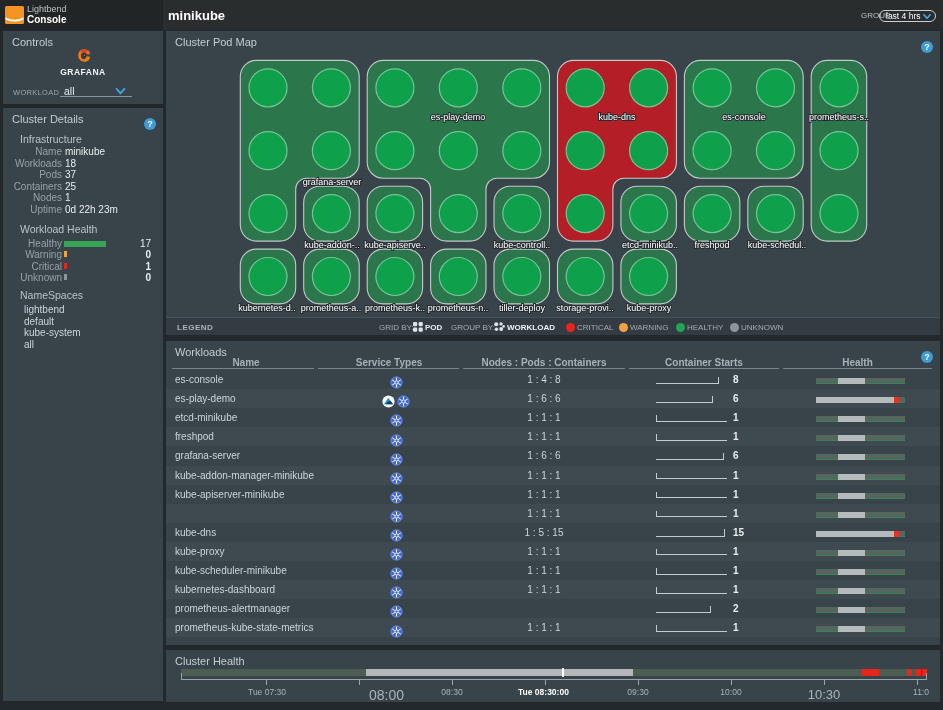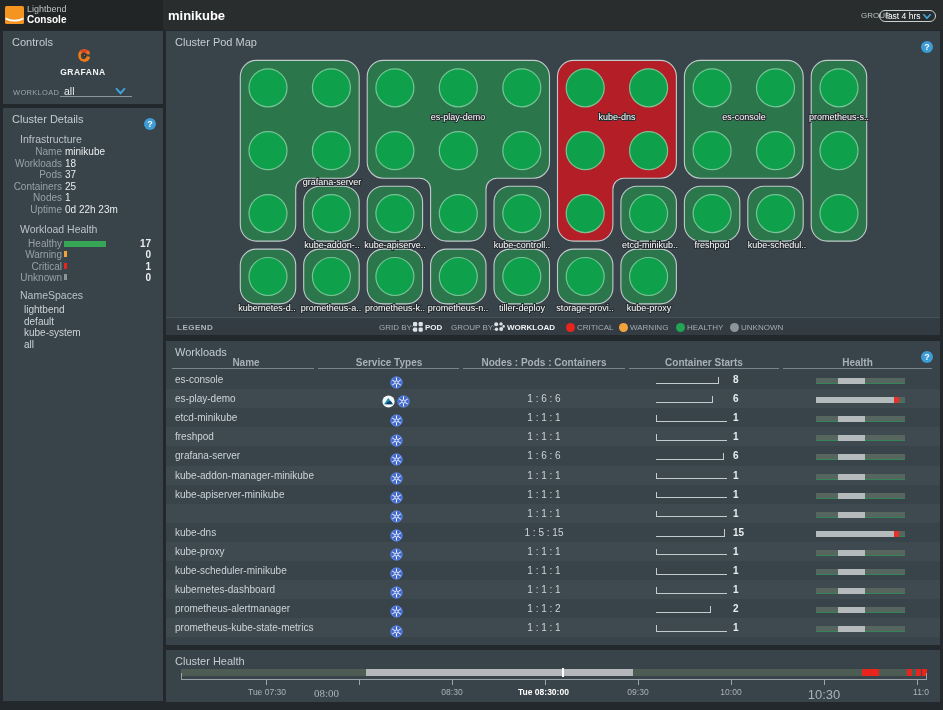--- a/index.html
+++ b/index.html
@@ -68,21 +68,21 @@
         <span style="position:absolute;left:62px;color:#e8edef">1</span>
       </div>
       <div style="position:relative;height:11.6px;line-height:11.6px;font-size:10px">
         <span style="position:absolute;right:101px;color:#97a1a7">Uptime</span>
         <span style="position:absolute;left:62px;color:#e8edef">0d 22h 23m</span>
       </div>
     </div>
   <div style="position:absolute;left:17px;top:115px;font-size:10.5px;color:#b9c3c8">Workload Health</div>
   <div style="position:absolute;right:101px;top:129.5px;font-size:10px;color:#97a1a7">Healthy</div>
   <div style="position:absolute;left:61px;top:133px;width:42px;height:6px;background:#37a556"></div>
-  <div style="position:absolute;right:12px;top:129.5px;font-size:10px;color:#e8edef;font-weight:bold">17</div>
+  <div style="position:absolute;right:12px;top:129.5px;font-size:10px;color:#e8edef;font-weight:normal">17</div>
   <div style="position:absolute;right:101px;top:141px;font-size:10px;color:#97a1a7">Warning</div>
   <div style="position:absolute;left:61px;top:143px;width:2.5px;height:6px;background:#f2a33c"></div>
   <div style="position:absolute;right:12px;top:141px;font-size:10px;color:#e8edef;font-weight:bold">0</div>
   <div style="position:absolute;right:101px;top:152.5px;font-size:10px;color:#97a1a7">Critical</div>
   <div style="position:absolute;left:61px;top:154.5px;width:2.5px;height:6px;background:#e8251d"></div>
   <div style="position:absolute;right:12px;top:152.5px;font-size:10px;color:#e8edef;font-weight:bold">1</div>
   <div style="position:absolute;right:101px;top:164px;font-size:10px;color:#97a1a7">Unknown</div>
   <div style="position:absolute;left:61px;top:166px;width:2.5px;height:6px;background:#8d9599"></div>
   <div style="position:absolute;right:12px;top:164px;font-size:10px;color:#e8edef;font-weight:bold">0</div>
   <div style="position:absolute;left:17px;top:181px;font-size:10.5px;color:#b9c3c8">NameSpaces</div>
@@ -222,20 +222,21 @@
             <circle cx="6.5" cy="6.5" r="6.1" fill="#4068cf"></circle>
             <circle cx="6.5" cy="6.5" r="5.6" fill="none" stroke="#6e96e8" stroke-width="0.7"></circle>
             <g stroke="#ffffff" stroke-width="1" stroke-linecap="round">
               <line x1="6.5" y1="2" x2="6.5" y2="11"></line>
               <line x1="2.6" y1="4.25" x2="10.4" y2="8.75"></line>
               <line x1="10.4" y1="4.25" x2="2.6" y2="8.75"></line>
             </g>
             <circle cx="6.5" cy="6.5" r="2.1" fill="#4068cf"></circle>
             <circle cx="6.5" cy="6.5" r="1.6" fill="none" stroke="#ffffff" stroke-width="0.9"></circle>
           </svg></div>
+        <div style="position:absolute;left:297px;top:0;width:162px;text-align:center;line-height:19.1px;font-size:10px;color:#ccd4d8">1 : 4 : 8</div>
         <div style="position:absolute;left:490px;top:13px;width:62px;height:1px;background:#c3cbcf"></div>
         <div style="position:absolute;left:552px;top:6.5px;width:1px;height:7.5px;background:#c3cbcf"></div>
         <div style="position:absolute;left:567px;top:0;width:30px;line-height:19.1px;font-size:10px;color:#e8edef;font-weight:bold">8</div>
         <div style="position:absolute;left:650px;top:8px;width:89px;height:6px;background:#57655f;border-bottom:1px solid #36835a">
           <div style="position:absolute;left:22px;top:0;width:27px;height:6px;background:#b5babc"></div>
         </div>
       </div>
 <div style="position:absolute;left:0;top:389.1px;width:774px;height:19.1px;background:rgba(255,255,255,0.035);">
         <div style="position:absolute;left:9px;top:0;line-height:19.1px;font-size:10px;color:#ccd4d8">es-play-demo</div>
         <div style="position:absolute;left:164px;width:132px;text-align:center;top:3px"><svg width="13" height="13" viewBox="0 0 13 13" style="vertical-align:middle;margin-right:2px">
@@ -470,21 +471,20 @@
             <circle cx="6.5" cy="6.5" r="6.1" fill="#4068cf"></circle>
             <circle cx="6.5" cy="6.5" r="5.6" fill="none" stroke="#6e96e8" stroke-width="0.7"></circle>
             <g stroke="#ffffff" stroke-width="1" stroke-linecap="round">
               <line x1="6.5" y1="2" x2="6.5" y2="11"></line>
               <line x1="2.6" y1="4.25" x2="10.4" y2="8.75"></line>
               <line x1="10.4" y1="4.25" x2="2.6" y2="8.75"></line>
             </g>
             <circle cx="6.5" cy="6.5" r="2.1" fill="#4068cf"></circle>
             <circle cx="6.5" cy="6.5" r="1.6" fill="none" stroke="#ffffff" stroke-width="0.9"></circle>
           </svg></div>
-        <div style="position:absolute;left:297px;top:0;width:162px;text-align:center;line-height:19.1px;font-size:10px;color:#ccd4d8">1 : 1 : 2</div>
         <div style="position:absolute;left:490px;top:13px;width:54px;height:1px;background:#c3cbcf"></div>
         <div style="position:absolute;left:544px;top:6.5px;width:1px;height:7.5px;background:#c3cbcf"></div>
         <div style="position:absolute;left:567px;top:0;width:30px;line-height:19.1px;font-size:10px;color:#e8edef;font-weight:bold">2</div>
         <div style="position:absolute;left:650px;top:8px;width:89px;height:6px;background:#57655f;border-bottom:1px solid #36835a">
           <div style="position:absolute;left:22px;top:0;width:27px;height:6px;background:#b5babc"></div>
         </div>
       </div>
 <div style="position:absolute;left:0;top:618.3px;width:774px;height:19.1px;background:rgba(255,255,255,0.035);">
         <div style="position:absolute;left:9px;top:0;line-height:19.1px;font-size:10px;color:#ccd4d8">prometheus-kube-state-metrics</div>
         <div style="position:absolute;left:164px;width:132px;text-align:center;top:3px"><svg width="13" height="13" viewBox="0 0 13 13" style="vertical-align:middle">
@@ -528,21 +528,21 @@
   <div style="position:absolute;left:0;top:31.5px;width:774px;height:14px">
     <div style="position:absolute;left:100px;top:-3px;width:1px;height:6px;background:#99a3a8"></div>
       <div style="position:absolute;left:193px;top:-3px;width:1px;height:6px;background:#99a3a8"></div>
       <div style="position:absolute;left:286px;top:-3px;width:1px;height:6px;background:#99a3a8"></div>
       <div style="position:absolute;left:379px;top:-3px;width:1px;height:6px;background:#99a3a8"></div>
       <div style="position:absolute;left:472px;top:-3px;width:1px;height:6px;background:#99a3a8"></div>
       <div style="position:absolute;left:565px;top:-3px;width:1px;height:6px;background:#99a3a8"></div>
       <div style="position:absolute;left:658px;top:-3px;width:1px;height:6px;background:#99a3a8"></div>
       <div style="position:absolute;left:751px;top:-3px;width:1px;height:6px;background:#99a3a8"></div>
     <div style="position:absolute;left:56px;top:5px;width:90px;text-align:center;font-size:8.5px;color:#a9b3b8;">Tue 07:30</div>
-      <div style="position:absolute;left:148px;top:5px;width:90px;text-align:left;font-size:11px;color:#a9b3b8;font-family:Liberation Serif, serif;">08:00</div>
+      <div style="position:absolute;left:148px;top:5px;width:90px;text-align:right;font-size:14px;color:#a9b3b8;">08:00</div>
       <div style="position:absolute;left:241px;top:5px;width:90px;text-align:center;font-size:8.5px;color:#a9b3b8;">08:30</div>
       <div style="position:absolute;left:352px;top:5px;width:90px;font-size:8.5px;color:#ffffff;font-weight:bold;">Tue 08:30:00</div>
       <div style="position:absolute;left:427px;top:5px;width:90px;text-align:center;font-size:8.5px;color:#a9b3b8;">09:30</div>
       <div style="position:absolute;left:520px;top:5px;width:90px;text-align:center;font-size:8.5px;color:#a9b3b8;">10:00</div>
       <div style="position:absolute;left:613px;top:5px;width:90px;text-align:center;font-size:13px;color:#a9b3b8;">10:30</div>
       <div style="position:absolute;left:710px;top:5px;width:90px;text-align:center;font-size:8.5px;color:#a9b3b8;">11:0</div>
   </div>
 </div>
 
 </body></html>

